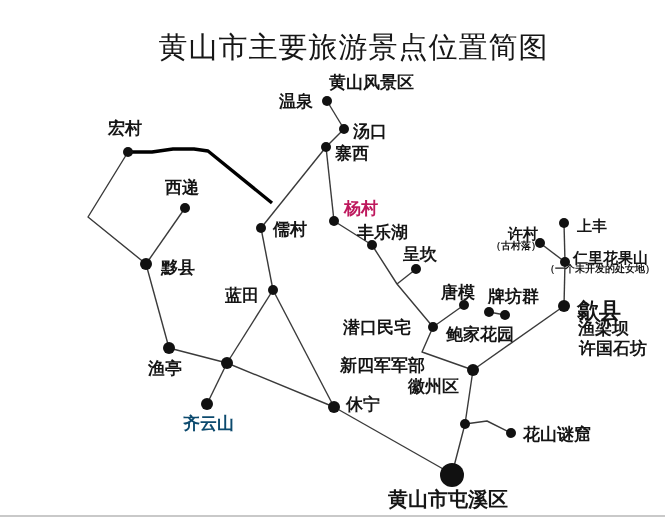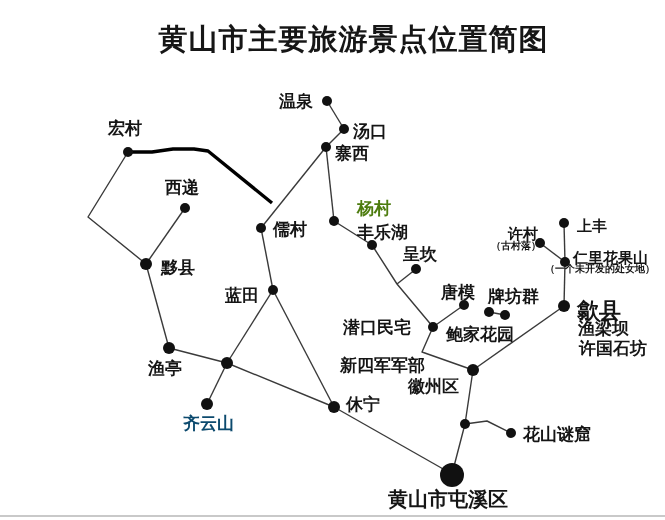--- a/index.html
+++ b/index.html
@@ -6,25 +6,25 @@
   .stage{
     position:relative;
     width:665px;height:520px;
     background:#ffffff;
     overflow:hidden;
     font-family:"Liberation Serif","DejaVu Serif",serif;
   }
   .map-title{
     position:absolute;
     left:0;right:0;top:16px;
-    margin:4px;
+    margin:12px;
     padding-left:42px;
     text-align:center;
     font-family:"Liberation Sans","DejaVu Sans",sans-serif;
-    font-weight:700;
+    font-weight:400;
     font-size:29px;
     letter-spacing:1px;
     color:#161616;
     white-space:nowrap;
   }
   #edges{position:absolute;left:0;top:0;}
   #labels{position:absolute;left:0;top:0;width:100%;height:100%;}
   .map-label{
     position:absolute;
     color:#151515;
@@ -93,27 +93,28 @@
       <circle cx="473" cy="370" r="6" fill="#111111"></circle>
       <circle cx="564" cy="306" r="6" fill="#111111"></circle>
       <circle cx="540" cy="243" r="5" fill="#111111"></circle>
       <circle cx="564" cy="223" r="5" fill="#111111"></circle>
       <circle cx="565" cy="262" r="5" fill="#111111"></circle>
       <circle cx="465" cy="424" r="5" fill="#111111"></circle>
       <circle cx="511" cy="433" r="5" fill="#111111"></circle>
       <circle cx="452" cy="475" r="12" fill="#111111"></circle>
     </svg>
   <div id="labels">
+      <div class="map-label" style="left: 329px; top: 74px; font-size: 17px; color: rgb(21, 21, 21);">黄山风景区</div>
       <div class="map-label" style="left: 279px; top: 94px; font-size: 17px; color: rgb(21, 21, 21); font-family: Liberation Mono, monospace;">温泉</div>
       <div class="map-label" style="left: 353px; top: 123px; font-size: 17px; color: rgb(21, 21, 21);">汤口</div>
       <div class="map-label" style="left: 335px; top: 145px; font-size: 17px; color: rgb(21, 21, 21);">寨西</div>
       <div class="map-label" style="left: 108px; top: 120px; font-size: 17px; color: rgb(21, 21, 21);">宏村</div>
       <div class="map-label" style="left: 165px; top: 179px; font-size: 17px; color: rgb(21, 21, 21);">西递</div>
       <div class="map-label" style="left: 273px; top: 221px; font-size: 17px; color: rgb(21, 21, 21);">儒村</div>
-      <div class="map-label" style="left: 344px; top: 200px; font-size: 17px; color: #4d7c0f; margin-left: 13px;">杨村</div>
+      <div class="map-label" style="left: 344px; top: 200px; font-size: 17px; color: #be185d;">杨村</div>
       <div class="map-label" style="left: 357px; top: 224px; font-size: 17px; color: rgb(21, 21, 21);">丰乐湖</div>
       <div class="map-label" style="left: 403px; top: 246px; font-size: 17px; color: rgb(21, 21, 21);">呈坎</div>
       <div class="map-label" style="left: 161px; top: 259px; font-size: 17px; color: rgb(21, 21, 21);">黟县</div>
       <div class="map-label" style="left: 225px; top: 287px; font-size: 17px; color: rgb(21, 21, 21);">蓝田</div>
       <div class="map-label" style="left: 148px; top: 360px; font-size: 17px; color: rgb(21, 21, 21);">渔亭</div>
       <div class="map-label" style="left: 183px; top: 415px; font-size: 17px; color: #0c4a6e;">齐云山</div>
       <div class="map-label" style="left: 346px; top: 396px; font-size: 17px; color: rgb(21, 21, 21); text-align: right;">休宁</div>
       <div class="map-label" style="left: 343px; top: 319px; font-size: 17px; color: rgb(21, 21, 21);">潜口民宅</div>
       <div class="map-label" style="left: 441px; top: 284px; font-size: 17px; color: rgb(21, 21, 21);">唐模</div>
       <div class="map-label" style="left: 488px; top: 288px; font-size: 17px; color: rgb(21, 21, 21);">牌坊群</div>

